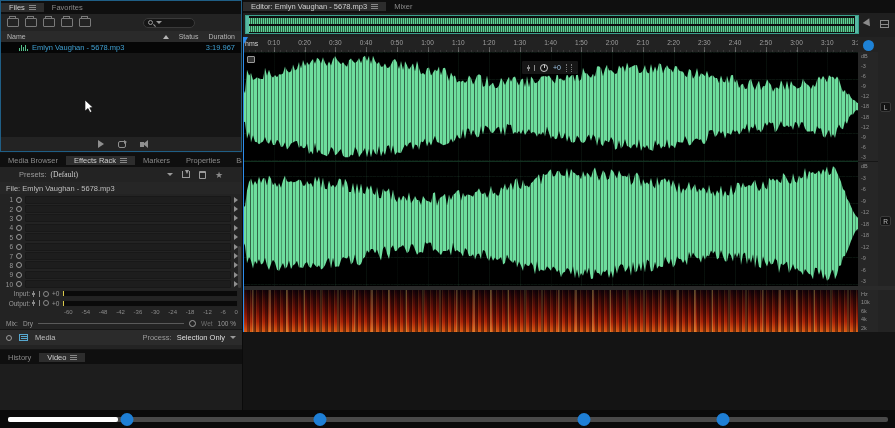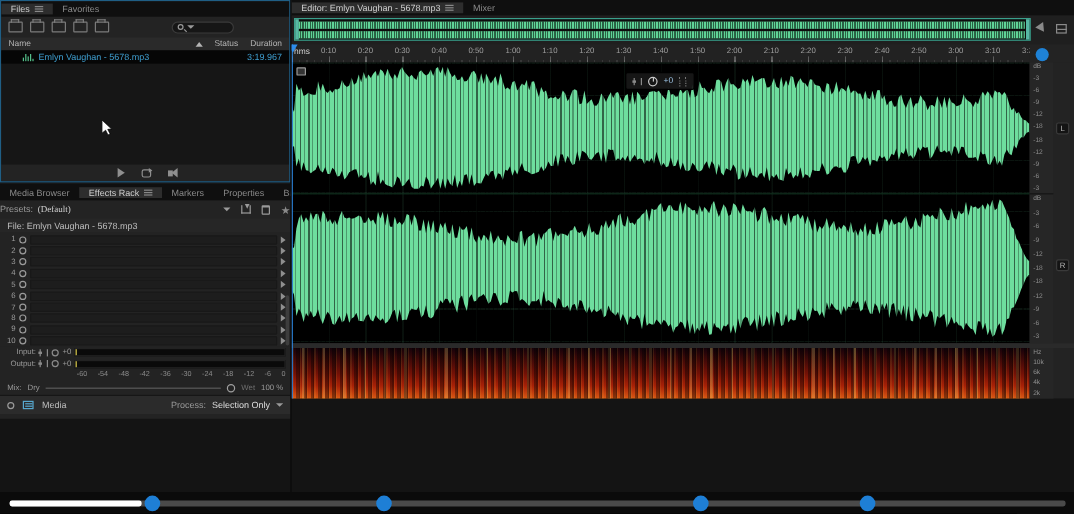--- a/index.html
+++ b/index.html
@@ -34,21 +34,21 @@
   .ffooter{height:14px;display:flex;align-items:center;justify-content:center;gap:14px;background:#232323;}
   .mini-play{width:0;height:0;border-left:6px solid #8f8f8f;border-top:4px solid transparent;border-bottom:4px solid transparent;}
   .mini-loop{width:8px;height:7px;border:1px solid #8f8f8f;border-radius:2px;position:relative;}
   .mini-loop:after{content:"";position:absolute;right:-2px;top:-2px;width:0;height:0;border-left:3px solid #8f8f8f;border-top:2px solid transparent;border-bottom:2px solid transparent;}
   .mini-spk{width:4px;height:5px;background:#8f8f8f;position:relative;}
   .mini-spk:after{content:"";position:absolute;left:3px;top:-2px;border-right:5px solid #8f8f8f;border-top:4px solid transparent;border-bottom:4px solid transparent;width:0;height:0;}
   #cursor{position:absolute;left:84px;top:58px;}
   
   #effects{left:0;top:153px;width:242px;height:196px;background:#232323;}
   #effects .tabbar{height:14px;}
-  .presets{height:15px;display:flex;align-items:center;gap:4px;padding:0 0;font-size:7.5px;color:#9a9a9a;}
+  .presets{height:15px;display:flex;align-items:center;gap:4px;padding:0 19px;font-size:7.5px;color:#9a9a9a;}
   .presets .val{color:#cfcfcf;font-family:Liberation Serif, serif;}
   .p-icons{margin-left:auto;display:flex;gap:9px;align-items:center;color:#9a9a9a;}
   .save-ic{width:8px;height:7px;border-bottom:1px solid #9a9a9a;border-left:1px solid #9a9a9a;border-right:1px solid #9a9a9a;position:relative;}
   .save-ic:after{content:"";position:absolute;left:2px;top:-1px;width:0;height:0;border-top:4px solid #9a9a9a;border-left:2px solid transparent;border-right:2px solid transparent;}
   .trash-ic{width:7px;height:8px;border:1px solid #9a9a9a;border-top:2px solid #9a9a9a;border-radius:1px;}
   .star-ic{font-size:9px;color:#8a8a8a;line-height:8px;}
   .filelabel{height:12px;font-size:7.5px;color:#bdbdbd;padding:0 6px;display:flex;align-items:center;background:#262626;}
   #slots{height:95px;position:relative;background:#232323;padding-top:1px;}
   .slot{height:9.4px;display:flex;align-items:center;gap:3px;padding:0 4px;}
   .slot .num{width:9px;text-align:right;font-size:6.5px;color:#9a9a9a;}
@@ -346,20 +346,31 @@
         <span class="rack-ic"></span>
         <span>Media</span>
         <span class="right">
           <span>Process:</span>
           <span class="val">Selection Only</span>
           <span class="caret-d"></span>
         </span>
       </div>
     </div>
 
+    <div id="historyp" class="panel">
+      <div class="tabbar">
+        <div class="tab">
+            <span>History</span>
+          </div>
+        <div class="tab active">
+          <span>Video</span>
+          <span class="menu-ic"></span>
+        </div>
+      </div>
+    </div>
 
     <div class="gap-v"></div>
 
     <div id="editor" class="panel">
       <div class="tabbar" id="e-tabs">
         <div class="tab active">
           <span>Editor: Emlyn Vaughan - 5678.mp3</span>
           <span class="menu-ic"></span>
         </div>
         <div class="tab">

